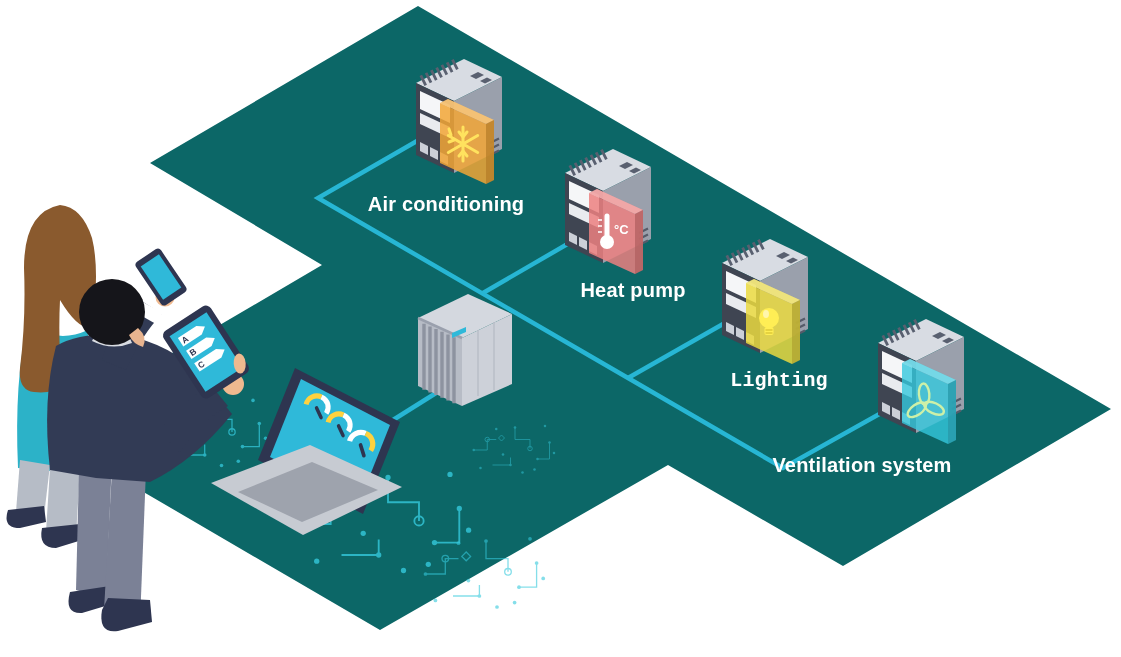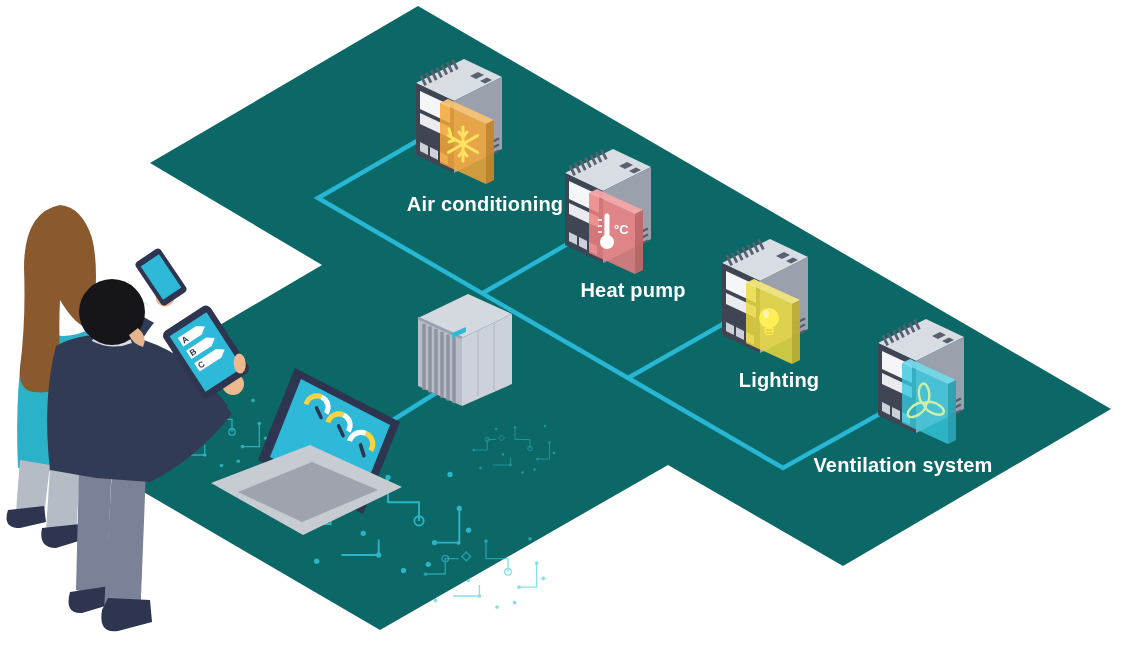--- a/index.html
+++ b/index.html
@@ -222,17 +222,17 @@
           <text x="-14" y="-4" font-size="8.5" font-weight="bold" fill="#2e3550">B</text>
           <polygon points="-16,3 10,3 17,8 10,13 -16,13" fill="#ffffff"></polygon>
           <text x="-14" y="11" font-size="8.5" font-weight="bold" fill="#2e3550">C</text>
         </g>
         <ellipse cx="22" cy="28" rx="6" ry="10" transform="rotate(28 22 28)" fill="#efb98f"></ellipse>
       </g>
     </g>
   </g>
 </svg>
 
-<div class="node-label" style="left:446px;top:204px;margin-left:39px;">Air conditioning</div>
+<div class="node-label" style="left:446px;top:204px;">Air conditioning</div>
 <div class="node-label" style="left:633px;top:290px;">Heat pump</div>
-<div class="node-label" style="left:779px;top:380px;">Lighting</div>
-<div class="node-label" style="left:903px;top:465px;">Ventilation system</div>
+<div class="node-label" style="left:779px;top:380px;font-family:Liberation Mono, monospace;">Lighting</div>
+<div class="node-label" style="left:862px;top:465px;">Ventilation system</div>
 </div>
 
 </body></html>

